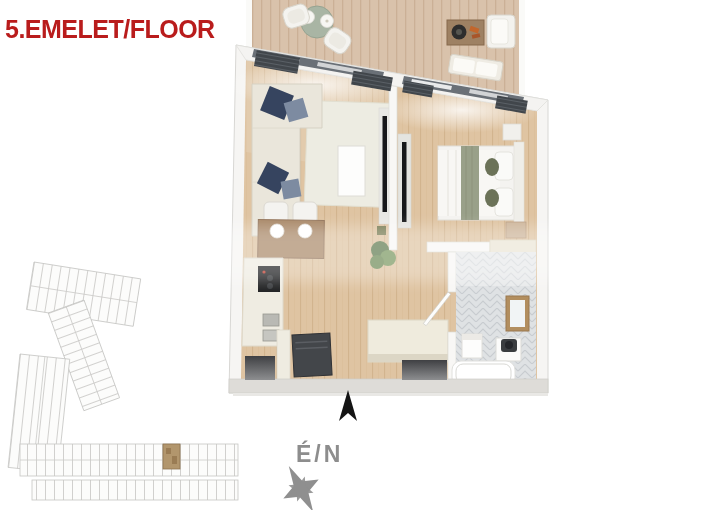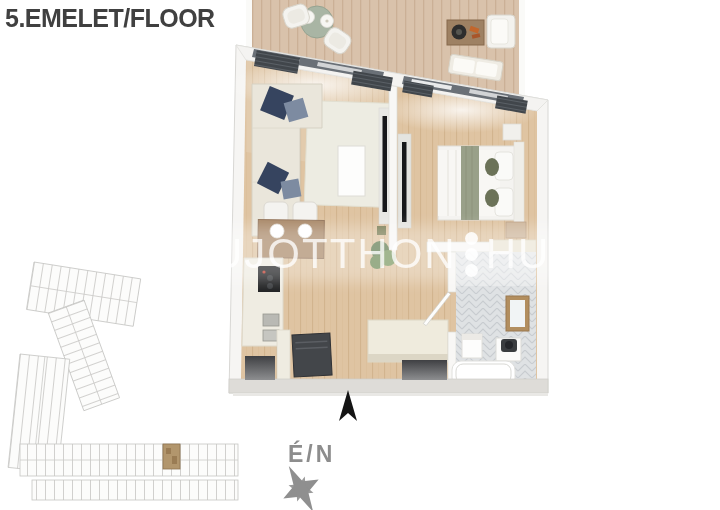--- a/index.html
+++ b/index.html
@@ -1,33 +1,33 @@
 <!DOCTYPE html>
 <html><head>
 <meta charset="utf-8">
 <style>
   html,body{margin:0;padding:0;background:#ffffff;}
   .page{position:relative;width:720px;height:510px;background:#ffffff;overflow:hidden;
         font-family:"Liberation Sans",sans-serif;}
   
-  .title-block{position:absolute;left:5px;top:5px;width:198px;text-align:center;color:#404040;}
+  .title-block{position:absolute;left:5px;top:16px;width:198px;text-align:center;color:#b91c1c;}
   .title-line1{font-size:25px;font-weight:bold;letter-spacing:-0.5px;line-height:26px;white-space:nowrap;}
   .title-line2{font-size:21px;font-weight:bold;letter-spacing:0.5px;line-height:22px;}
   
   svg.plan{position:absolute;left:0;top:0;}
   
   .wm-band{position:absolute;left:150px;top:226px;width:430px;height:56px;
            background:rgba(255,255,255,0.30);filter:blur(7px);pointer-events:none;}
   .watermark{position:absolute;left:212px;top:228px;height:52px;display:flex;align-items:center;
              font-size:42px;font-weight:400;letter-spacing:2px;color:rgba(255,255,255,0.78);
              pointer-events:none;white-space:nowrap;}
   .wm-dots{display:flex;flex-direction:column;gap:3px;margin:0 8px;}
   .wm-dots i{width:13px;height:13px;border-radius:50%;background:rgba(255,255,255,0.88);}
   
-  .compass-label{position:absolute;left:288px;top:441px;font-size:23px;font-weight:bold;
+  .compass-label{position:absolute;left:296px;top:441px;font-size:23px;font-weight:bold;
                  color:#8d8d8d;letter-spacing:3px;}
 </style>
 </head>
 <body>
 
 <div class="page">
 
   <svg class="plan" width="720" height="510" viewBox="0 0 720 510">
     <defs>
       <pattern id="deckP" width="9" height="14" patternUnits="userSpaceOnUse">
@@ -255,28 +255,19 @@
     </g>
 
     <path d="M348,390 L357,421 L348,413 L339,421 Z" fill="#141414"></path>
     <g transform="translate(301,489) rotate(-28)" fill="#8f8f8f">
       <path d="M0,-26 L5,-6 L20,0 L5,6 L0,26 L-5,6 L-20,0 L-5,-6 Z"></path>
       <path transform="rotate(45)" d="M0,-13 L3.5,-4 L13,0 L3.5,4 L0,13 L-3.5,4 L-13,0 L-3.5,-4 Z" opacity="0.9"></path>
     </g>
   </svg>
 
   <div class="wm-band"></div>
-  <div class="watermark">
-    <span>UJOTTHON</span>
-    <span class="wm-dots">
-        <i></i>
-        <i></i>
-        <i></i>
-      </span>
-    <span>HU</span>
-  </div>
 
   <div class="title-block">
     <div class="title-line1">5.EMELET/FLOOR</div>
   </div>
 
   <div class="compass-label">É/N</div>
 </div>
 
 </body></html>

